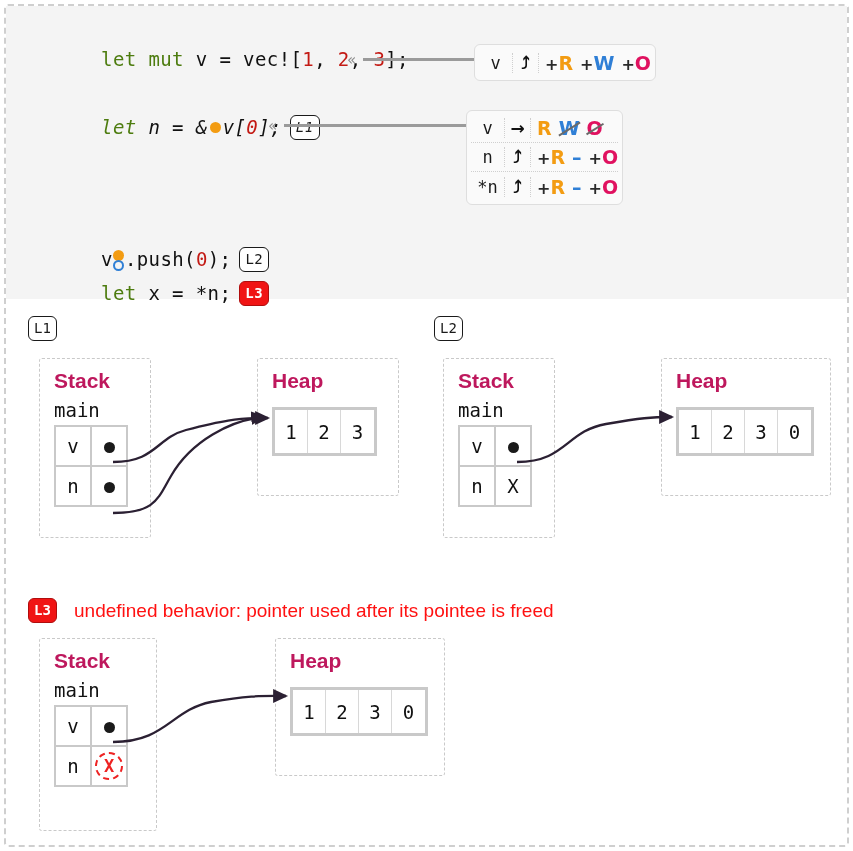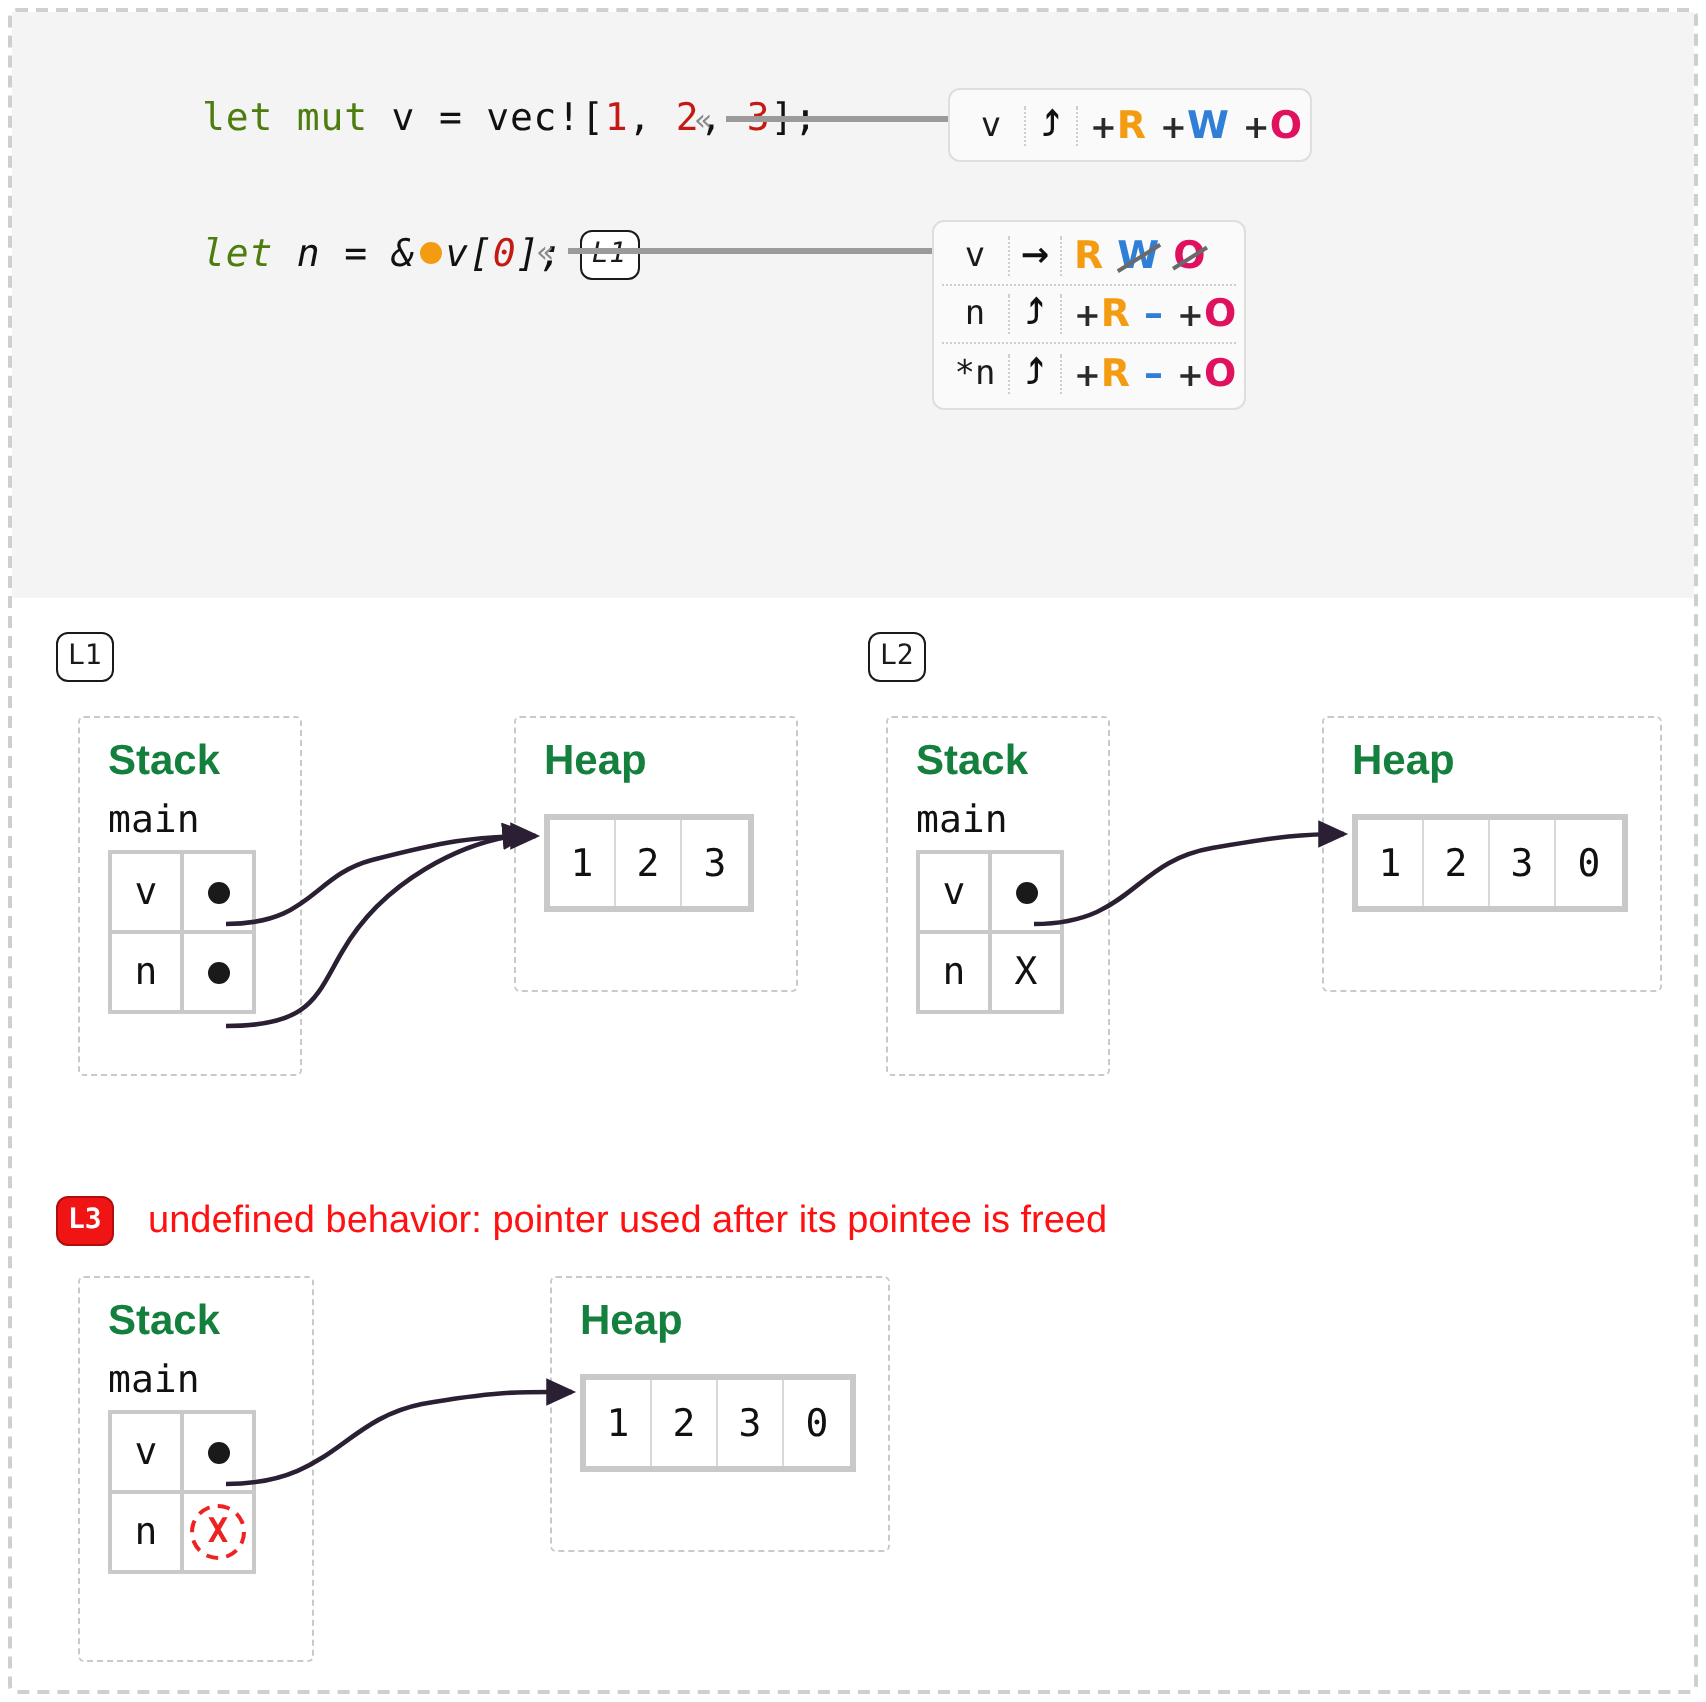--- a/index.html
+++ b/index.html
@@ -172,21 +172,21 @@
   .memsec {
     position: absolute;
     border: 1.5px dashed #c9c9c9;
     border-radius: 3px;
     background: #ffffff;
   }
   .memsec-title {
     font-family: "Liberation Sans", sans-serif;
     font-weight: bold;
     font-size: 21px;
-    color: #15803d;
+    color: #be185d;
     margin: 10px 0 2px 14px;
   }
   .frame-name {
     font-family: "DejaVu Sans Mono", monospace;
     font-size: 19px;
     color: #111111;
     margin: 6px 0 4px 14px;
   }
   .stack-table {
     margin-left: 14px;
@@ -254,21 +254,27 @@
   <div id="code-block">
 
     <div class="code-line" style="left:24px; top:20px;">
       <span class="kw">let mut</span><span> v = vec![</span><span class="num">1</span><span>, </span><span class="num">2</span><span>, </span><span class="num">3</span><span>];</span>
     </div>
 
     <div class="code-line" style="left:24px; top:87px;font-style:italic;">
       <span class="kw">let</span><span> n = &amp;</span><span class="dot-orange-inline"></span><span>v[</span><span class="num">0</span><span>];</span><span style="display:inline-block;width:8px"></span><span class="badge">L1</span>
     </div>
 
-
+    <div class="code-line" style="left:24px; top:219px;">
+      <span>v</span><span class="dot-stack"><span class="dot-orange"></span><span class="dot-blue-hollow"></span></span><span>.push(</span><span class="num">0</span><span>);</span><span style="display:inline-block;width:8px"></span><span class="badge">L2</span>
+    </div>
+
+    <div class="code-line" style="left:24px; top:253px;">
+      <span class="kw">let</span><span> x = *n;</span><span style="display:inline-block;width:8px"></span><span class="badge red">L3</span>
+    </div>
 
     <div class="connector" style="left:341px; top:44px;">
       <span class="conn-chev" style="left:0; top:3px;">«</span>
       <span class="conn-line" style="left:16px; top:8px; width:112px;"></span>
     </div>
 
     <div class="connector" style="left:262px; top:110px;">
       <span class="conn-chev" style="left:0; top:3px;">«</span>
       <span class="conn-line" style="left:16px; top:8px; width:190px;"></span>
     </div>

